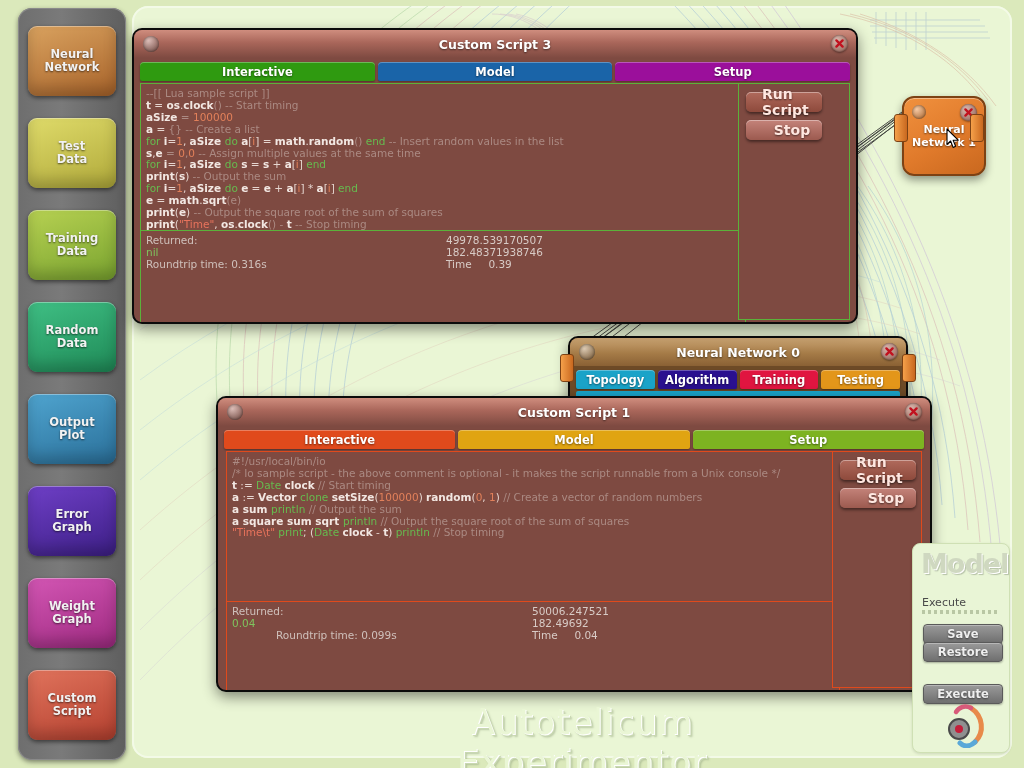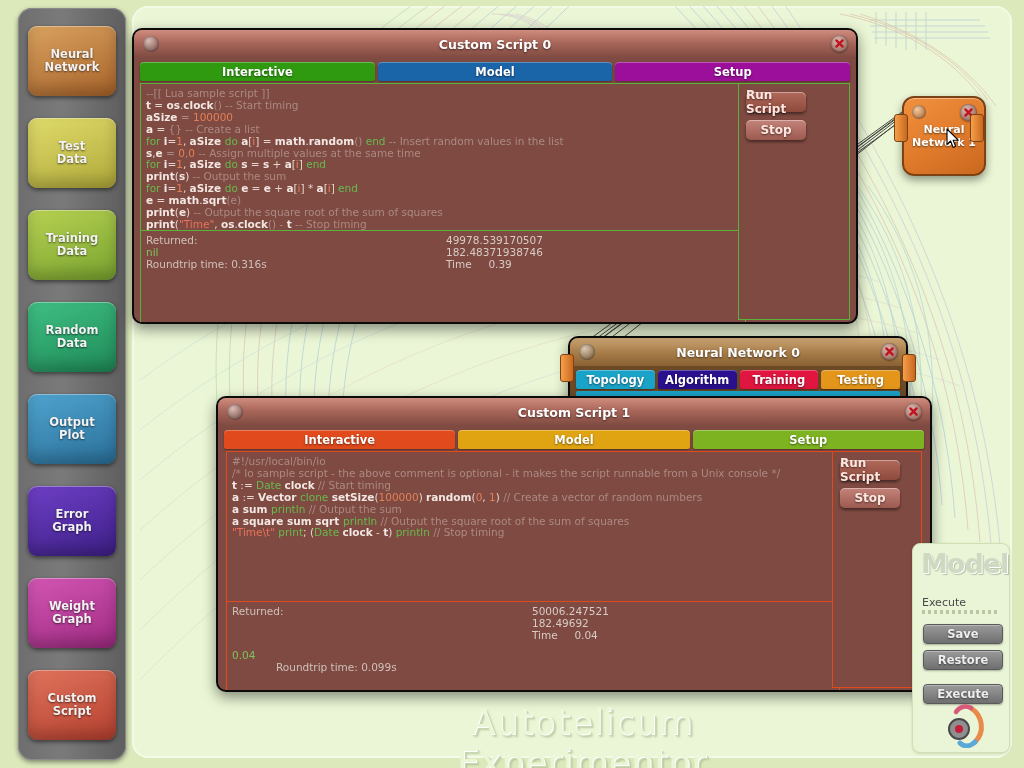--- a/index.html
+++ b/index.html
@@ -82,23 +82,24 @@
   .outbox{
     position:absolute;font-size:10.5px;line-height:11.9px;
     padding:4px 5px;overflow:hidden;
   }
   .outcols{display:flex;}
   .outcol-l{width:300px;}
   .sidebtns{position:absolute;display:flex;flex-direction:column;gap:8px;}
   .sbtn{
     width:60px;height:20px;border-radius:5px;
     display:flex;align-items:center;justify-content:center;
-    color:#ffe7e0;font-size:12px;font-weight:600;
+    color:#ffe7e0;font-size:14px;font-weight:600;
     text-shadow:0 1px 2px rgba(0,0,0,.55);cursor:pointer;user-select:none;
     box-shadow:inset 0 1px 0 rgba(255,255,255,.38), 0 2px 3px rgba(0,0,0,.45);
+    padding-left:16px;
   }
 
   
   .k{color:#66bb4f;}    
   .id{color:#f2e7e2;font-weight:bold;}
   .cm{color:#ab8a83;}
   .num{color:#e2805a;}
   .str{color:#e8735c;}
   .pl{color:#e6d6d0;}
 
@@ -345,21 +346,21 @@
         </svg>
     </span>
   </div>
   <div class="port" style="left:894px;top:114px;"></div>
   <div class="port" style="left:970px;top:114px;"></div>
 
   <div class="win" style="left:132px;top:28px;width:726px;height:296px;">
     <div class="win-frame" style="background:#7e4a41;">
       <div class="titlebar" style="background:linear-gradient(180deg,#cf8d7e 0%,#a9665a 45%,#7e4a41 100%);">
         <span class="grip"></span>
-        <span>Custom Script 0</span>
+        <span>Custom Script 3</span>
         <span class="closebtn">
           <svg width="11" height="11" viewBox="0 0 11 11">
               <path d="M2.4 2.4 L8.6 8.6 M8.6 2.4 L2.4 8.6" stroke="#c1121f" stroke-width="2.4" stroke-linecap="round"></path>
             </svg>
         </span>
       </div>
 
       <div class="tabs" style="top:32px;">
         <div class="tab" style="background:#2f9a10;">
           <span>Interactive</span>
@@ -425,21 +426,21 @@
           <span>Setup</span>
           </div>
       </div>
 
       <div class="codebox" id="cs1-code" style="left:8px;top:53px;width:602px;height:148px;background:#7e4a41;border:1px solid #e04a1c;"><div><span class="cm">#!/usr/local/bin/io</span></div><div><span class="cm">/* Io sample script - the above comment is optional - it makes the script runnable from a Unix console */</span></div><div><span class="id">t</span><span class="pl"> := </span><span class="k">Date </span><span class="id">clock</span><span class="cm"> // Start timing</span></div><div><span class="id">a</span><span class="pl"> := </span><span class="id">Vector </span><span class="k">clone </span><span class="id">setSize</span><span class="pl">(</span><span class="num">100000</span><span class="pl">) </span><span class="id">random</span><span class="pl">(</span><span class="num">0</span><span class="pl">, </span><span class="num">1</span><span class="pl">)</span><span class="cm"> // Create a vector of random numbers</span></div><div><span class="id">a sum </span><span class="k">println</span><span class="cm"> // Output the sum</span></div><div><span class="id">a square sum sqrt </span><span class="k">println</span><span class="cm"> // Output the square root of the sum of squares</span></div><div><span class="str">"Time\t" </span><span class="k">print</span><span class="pl">; (</span><span class="k">Date </span><span class="id">clock</span><span class="pl"> - </span><span class="id">t</span><span class="pl">) </span><span class="k">println</span><span class="cm"> // Stop timing</span></div></div>
 
       <div class="outbox" style="left:8px;top:203px;width:602px;height:85px;background:#7e4a41;border:1px solid #e04a1c;">
         <div class="outcols">
           <div class="outcol-l">
             <div style="color:#cfc0bb;">Returned:</div>
-            <div style="color:#7fc35e;margin-top:32px;">0.04</div>
+            <div style="color:#7fc35e;">0.04</div>
             <div style="color:#cfc0bb;margin-left:44px;">Roundtrip time: 0.099s</div>
           </div>
           <div>
             <div style="color:#d8cbc6;">50006.247521</div>
             <div style="color:#d8cbc6;">182.49692</div>
             <div style="color:#d8cbc6;white-space:pre;">Time     0.04</div>
           </div>
         </div>
       </div>
 
@@ -456,21 +457,21 @@
     </div>
   </div>
 
   <div class="modelpanel">
     <div class="model-title">Model</div>
     <div class="model-sub">Execute</div>
     <div class="model-dashes"></div>
     <div class="mbtn" style="top:80px;">
       <span>Save</span>
       </div>
-    <div class="mbtn" style="top:106px;">
+    <div class="mbtn" style="top:98px;">
       <span>Restore</span>
       </div>
     <div class="mbtn" style="top:140px;">
       <span>Execute</span>
       </div>
     <svg width="50" height="46" viewBox="0 0 50 46" style="position:absolute;left:24px;top:158px;">
       <path d="M34 6 C 46 14 48 30 38 40" stroke="#e88a4a" stroke-width="5" fill="none" stroke-linecap="round"></path>
       <path d="M38 40 C 33 45 27 45 23 41" stroke="#5aa8d8" stroke-width="5" fill="none" stroke-linecap="round"></path>
       <path d="M34 6 C 28 3 22 5 19 10" stroke="#d85a7a" stroke-width="4.5" fill="none" stroke-linecap="round"></path>
       <circle cx="22" cy="27" r="10" fill="#8f8f8f" stroke="#4a4a4a" stroke-width="2"></circle>

